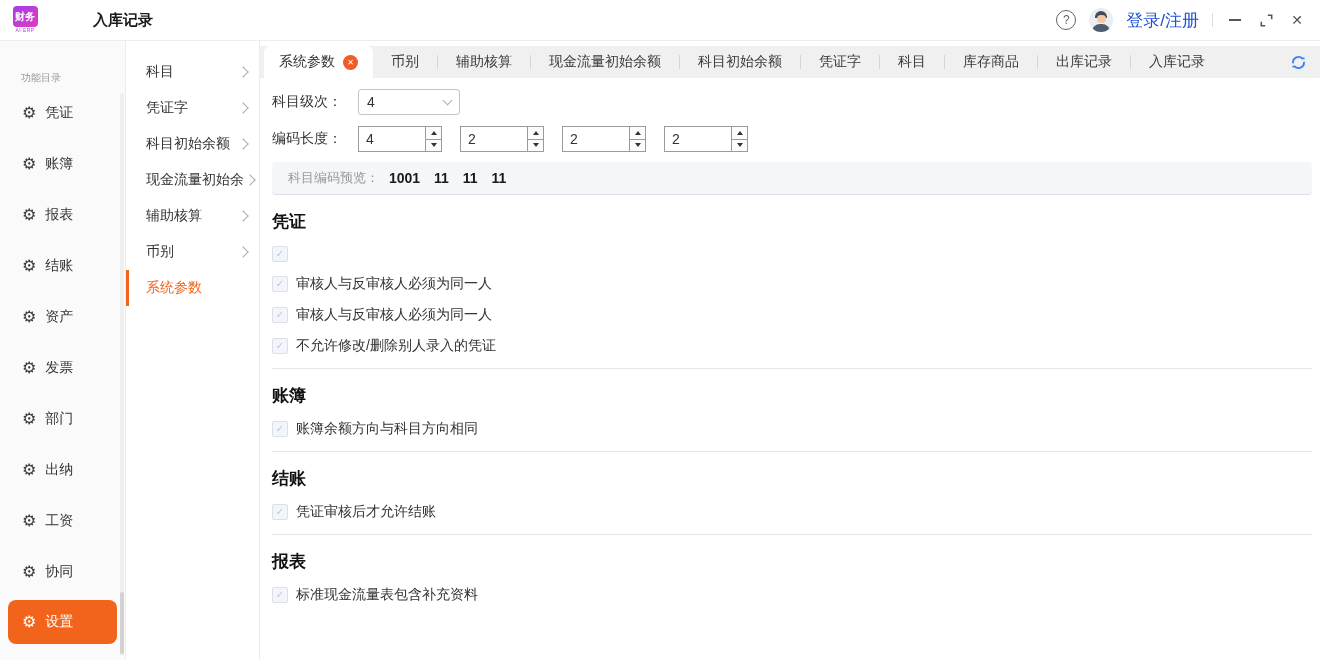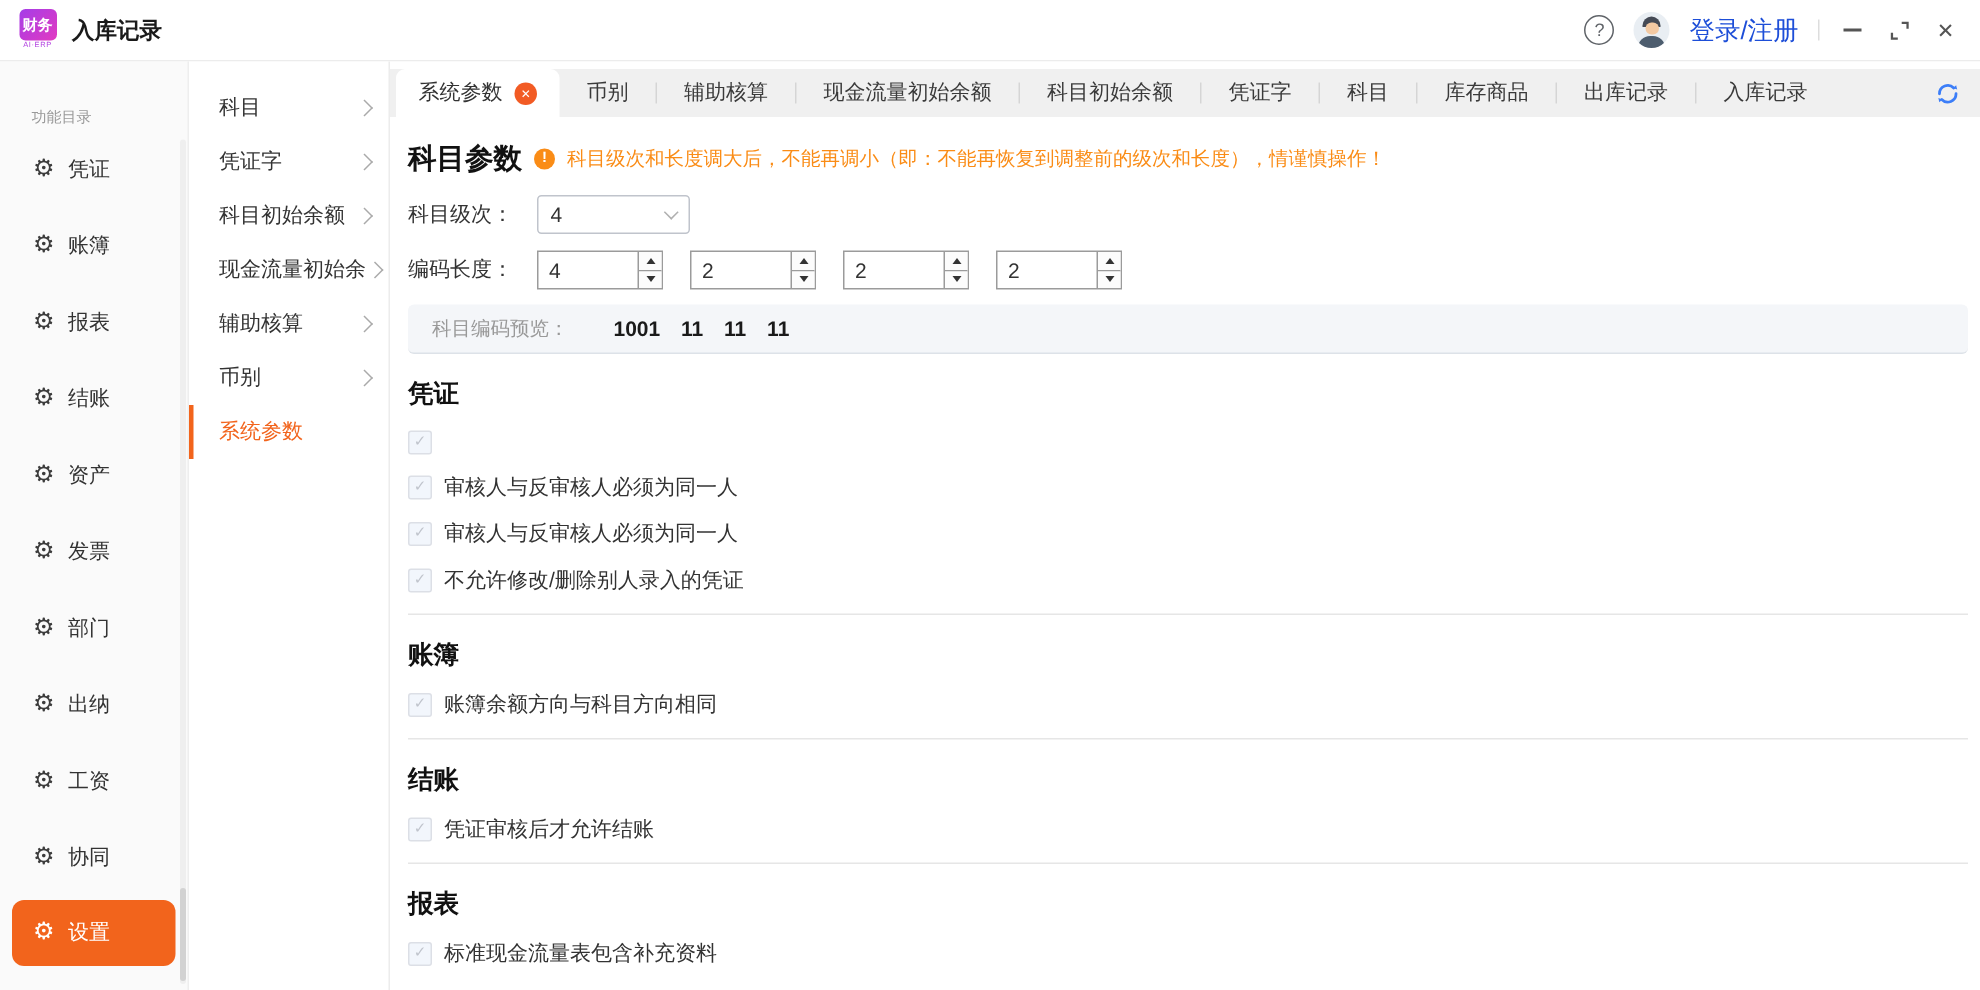--- a/index.html
+++ b/index.html
@@ -1,20 +1,20 @@
 <!DOCTYPE html>
 <html><head>
 <meta charset="utf-8">
 <style>
   html,body{margin:0;padding:0;}
   body{width:1320px;height:660px;overflow:hidden;font-family:"Liberation Sans","DejaVu Sans",sans-serif;background:#fff;color:#333;}
   .window{width:1320px;height:660px;display:flex;flex-direction:column;}
 
   
-  .topbar{height:40px;min-height:40px;border-bottom:1px solid #ececec;display:flex;align-items:center;padding:0 14px 0 10px;background:#fff;}
+  .topbar{height:40px;min-height:40px;border-bottom:1px solid #ececec;display:flex;align-items:center;padding:0 14px 0 10px;background:#fff;gap:45px;}
   .logo{display:flex;flex-direction:column;align-items:center;width:30px;}
   .logo-sq{width:25px;height:21px;border-radius:4px;background:linear-gradient(135deg,#a53de8,#e23ac1);color:#fff;font-size:10px;font-weight:bold;display:flex;align-items:center;justify-content:center;}
   .logo-sub{font-size:5px;color:#b03fe0;letter-spacing:.4px;line-height:7px;}
   .app-title{font-size:15px;font-weight:bold;color:#1a1a1a;margin-left:8px;}
   .tb-right{margin-left:auto;display:flex;align-items:center;gap:13px;}
   .help-btn{width:18px;height:18px;border:1.5px solid #5f6368;border-radius:50%;color:#5f6368;font-size:12px;display:flex;align-items:center;justify-content:center;cursor:pointer;}
   .avatar{width:24px;height:24px;border-radius:50%;background:#e9eef3;position:relative;overflow:hidden;cursor:pointer;}
   .avatar .hair{position:absolute;top:3px;left:6px;width:12px;height:7px;border-radius:6px 6px 0 0;background:#454a55;}
   .avatar .face{position:absolute;top:7px;left:7.5px;width:9px;height:8px;border-radius:4px;background:#f3c9a2;}
   .avatar .body{position:absolute;bottom:0;left:3px;width:18px;height:8px;border-radius:8px 8px 0 0;background:#4d5d6e;}
@@ -64,21 +64,21 @@
   .select{width:84px;height:24px;border:1px solid #c0c4cc;border-radius:3px;display:flex;align-items:center;justify-content:space-between;padding:0 8px;font-size:14px;background:#fff;cursor:pointer;}
   .sel-chev{width:6px;height:6px;border-right:1.5px solid #b0b0b0;border-bottom:1.5px solid #b0b0b0;transform:rotate(45deg);margin-top:-3px;}
   .spinner{width:82px;height:24px;border:1px solid #9b9b9b;background:#fff;display:flex;margin-right:18px;}
   .spin-val{flex:1;font-size:14px;padding-left:7px;display:flex;align-items:center;}
   .spin-btns{width:15px;display:flex;flex-direction:column;border-left:1px solid #9b9b9b;}
   .spin-up,.spin-dn{flex:1;display:flex;align-items:center;justify-content:center;background:#fcfcfc;cursor:pointer;}
   .spin-up{border-bottom:1px solid #9b9b9b;}
   .tri-up{width:0;height:0;border-left:3px solid transparent;border-right:3px solid transparent;border-bottom:4px solid #333;}
   .tri-dn{width:0;height:0;border-left:3px solid transparent;border-right:3px solid transparent;border-top:4px solid #333;}
 
-  .preview-band{margin-top:10px;height:32px;background:#f4f6f9;border-radius:4px;border-bottom:1px solid #dde2e8;display:flex;align-items:center;padding-left:16px;gap:20px;}
+  .preview-band{margin-top:10px;height:32px;background:#f4f6f9;border-radius:4px;border-bottom:1px solid #dde2e8;display:flex;align-items:center;padding-left:16px;}
   .preview-label{font-size:13px;color:#999;}
   .preview-value{font-size:14px;font-weight:bold;color:#1a1a1a;margin-left:10px;word-spacing:10px;}
 
   .sec-title{font-size:17px;font-weight:bold;color:#111;margin:15px 0 2px;}
   .cb-row{display:flex;align-items:center;margin:13px 0;}
   .cbox{width:14px;height:14px;background:#f2f6fc;border:1px solid #dcdfe6;border-radius:2px;color:#c0c4cc;font-size:10px;line-height:13px;text-align:center;flex:none;cursor:pointer;}
   .cb-label{margin-left:8px;font-size:14px;color:#333;}
   .divider{height:1px;background:#e6e6e6;margin:12px 0 1px;}
 </style>
 </head>
@@ -231,25 +231,20 @@
             <path d="M16.5 10a6.5 6.5 0 0 1-11.2 4.5" fill="none" stroke="#3c7ef8" stroke-width="2.2" stroke-linecap="round"></path>
             <path d="M3.5 10a6.5 6.5 0 0 1 11.2-4.5" fill="none" stroke="#3c7ef8" stroke-width="2.2" stroke-linecap="round"></path>
             <path d="M3.4 16.6 L5.9 14.6 L2.6 13.4 Z" fill="#3c7ef8"></path>
             <path d="M16.6 3.4 L14.1 5.4 L17.4 6.6 Z" fill="#3c7ef8"></path>
           </svg>
         </div>
       </div>
 
       <div class="content">
 
-        <div class="page-h-row">
-          <span class="page-h">科目参数</span>
-          <span class="warn-ic">!</span>
-          <span class="warn-text">科目级次和长度调大后，不能再调小（即：不能再恢复到调整前的级次和长度），情谨慎操作！</span>
-        </div>
 
         <div class="form-row">
           <span class="form-label">科目级次：</span>
           <div class="select">
             <span>4</span>
             <span class="sel-chev"></span>
           </div>
         </div>
 
         <div class="form-row">

